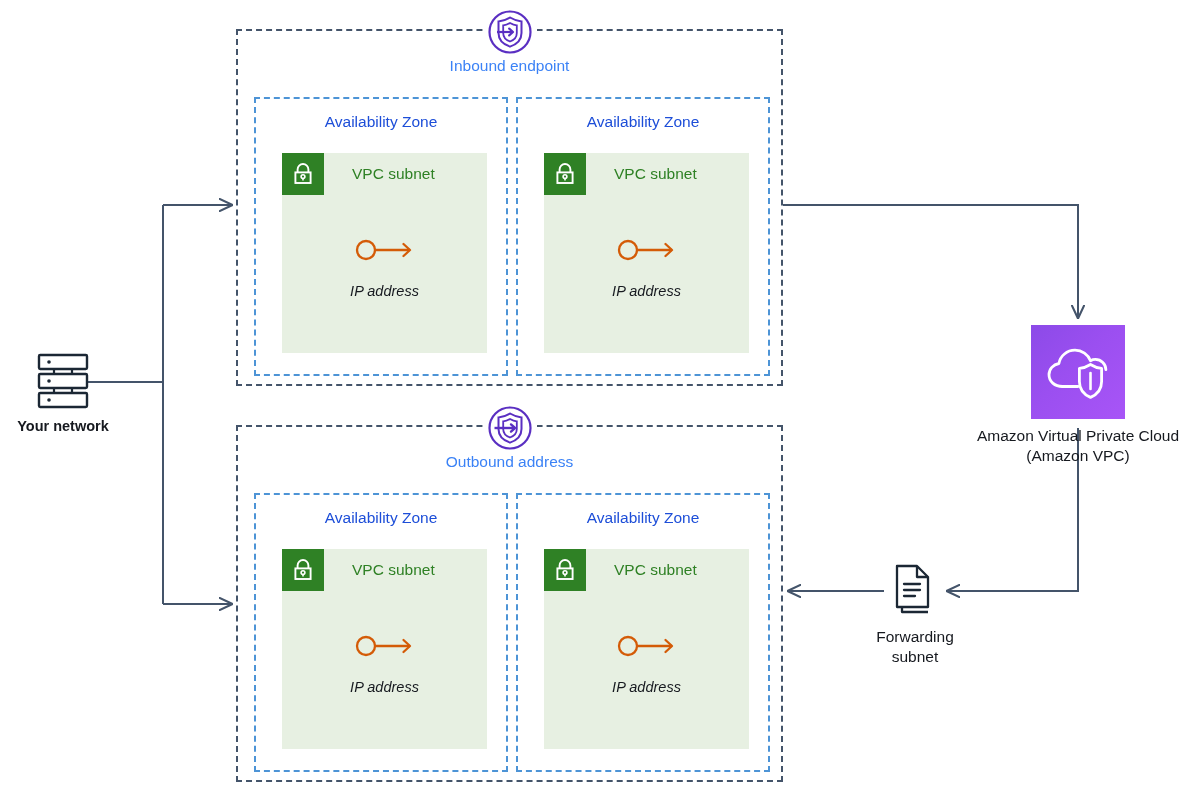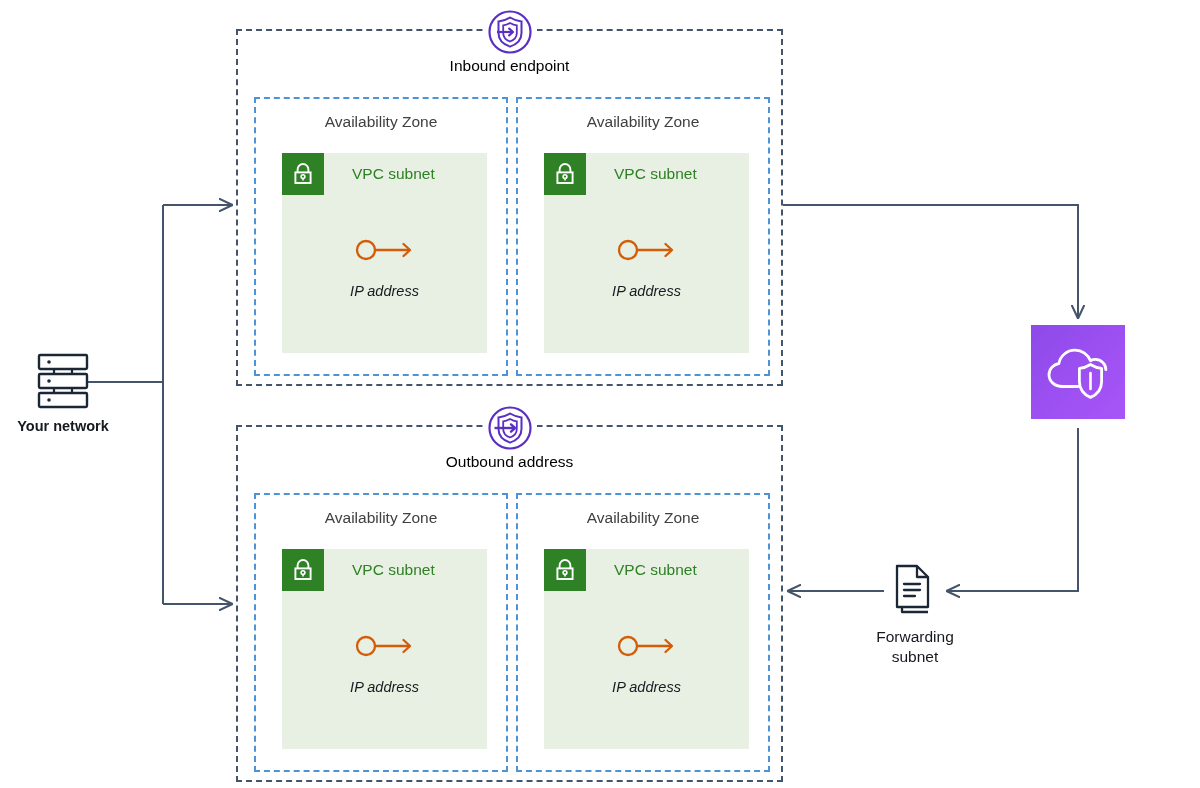--- a/index.html
+++ b/index.html
@@ -37,35 +37,35 @@
     width: 54px; height: 54px;
     background: #ffffff;
     display: flex; align-items: center; justify-content: center;
   }
   .endpoint-title {
     position: absolute;
     top: 26px;
     left: 0; right: 0;
     text-align: center;
     font-size: 15.5px;
-    color: #000000;
+    color: #3b82f6;
   }
 
   
   .az-box {
     position: absolute;
     border: 2px dashed #4d94d6;
     background: transparent;
   }
   .az-title {
     position: absolute;
     top: 14px; left: 0; right: 0;
     text-align: center;
     font-size: 15.5px;
-    color: #404040;
+    color: #1d4ed8;
   }
 
   
   .subnet {
     position: absolute;
     background: #e7f0e2;
   }
   .subnet-head {
     position: absolute;
     left: 0; top: 0;
@@ -304,20 +304,22 @@
         <path d="M20.5 46.5 C12.6 46.5 7 41.3 7 34.8 C7 29.1 11.2 24.4 16.9 23.5
                  C18.2 15.9 25 10.2 33 10.2 C40 10.2 46.1 14.5 48.5 20.7
                  C49.9 19.9 51.6 19.4 53.4 19.4 C59.2 19.4 63.9 24 63.9 29.7" fill="none" stroke="#ffffff" stroke-width="2.8" stroke-linecap="round" stroke-linejoin="round"></path>
         <path d="M20.5 46.5 L36 46.5" fill="none" stroke="#ffffff" stroke-width="2.8" stroke-linecap="round"></path>
         <path d="M48.5 24.5 C53 27.4 57.4 28.2 59.6 28.4 L59.6 41.5
                  C59.6 50.3 53.6 55.2 48.5 57.4 C43.4 55.2 37.4 50.3 37.4 41.5
                  L37.4 28.4 C39.6 28.2 44 27.4 48.5 24.5 Z" fill="none" stroke="#ffffff" stroke-width="2.8" stroke-linejoin="round"></path>
         <path d="M48.5 33 L48.5 49" fill="none" stroke="#ffffff" stroke-width="2.6" stroke-linecap="round"></path>
       </svg>
     </div>
+    <div class="node-caption">Amazon Virtual Private Cloud
+(Amazon VPC)</div>
   </div>
 
   <div class="node" style="left:855px; top:560px; width:120px;">
     <div class="plain-tile">
       <svg width="52" height="60" viewBox="0 0 52 60" xmlns="http://www.w3.org/2000/svg">
         <path d="M13 16 L13 52 L39 52" fill="none" stroke="#1b2734" stroke-width="2.3" stroke-linejoin="round"></path>
         <path d="M8 6 L28 6 L39 17 L39 47 L8 47 Z" fill="#ffffff" stroke="#1b2734" stroke-width="2.3" stroke-linejoin="round"></path>
         <path d="M28 6 L28 17 L39 17" fill="none" stroke="#1b2734" stroke-width="2.3" stroke-linejoin="round"></path>
         <path d="M15 24 L31 24 M15 30 L31 30 M15 36 L26 36" stroke="#1b2734" stroke-width="2.3" stroke-linecap="round"></path>
       </svg>

